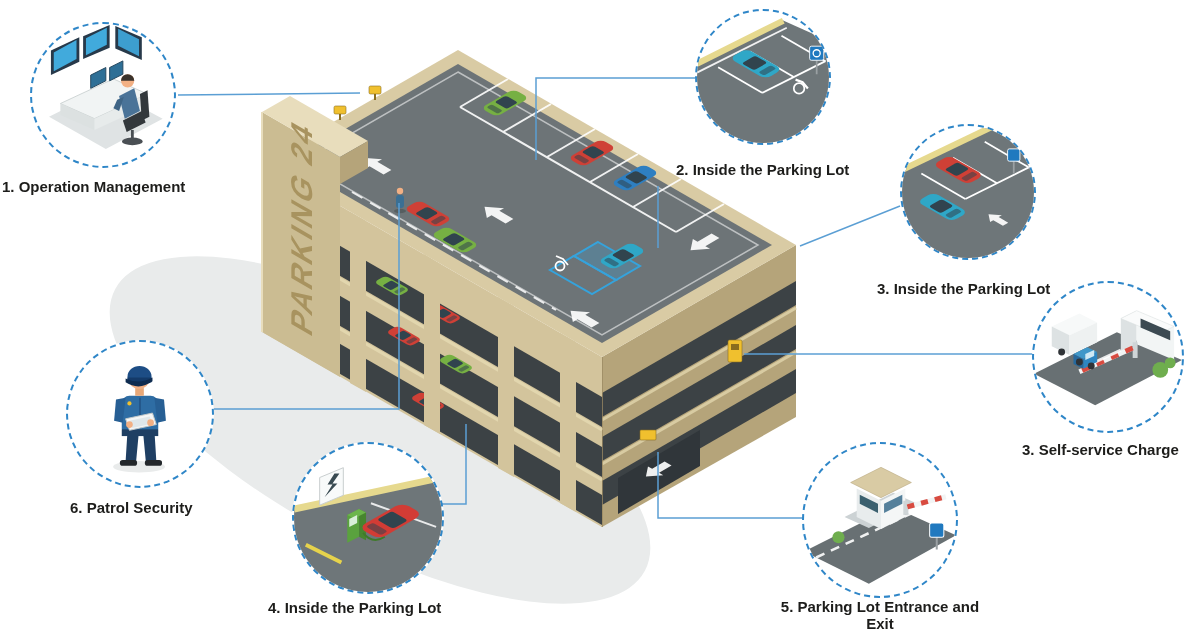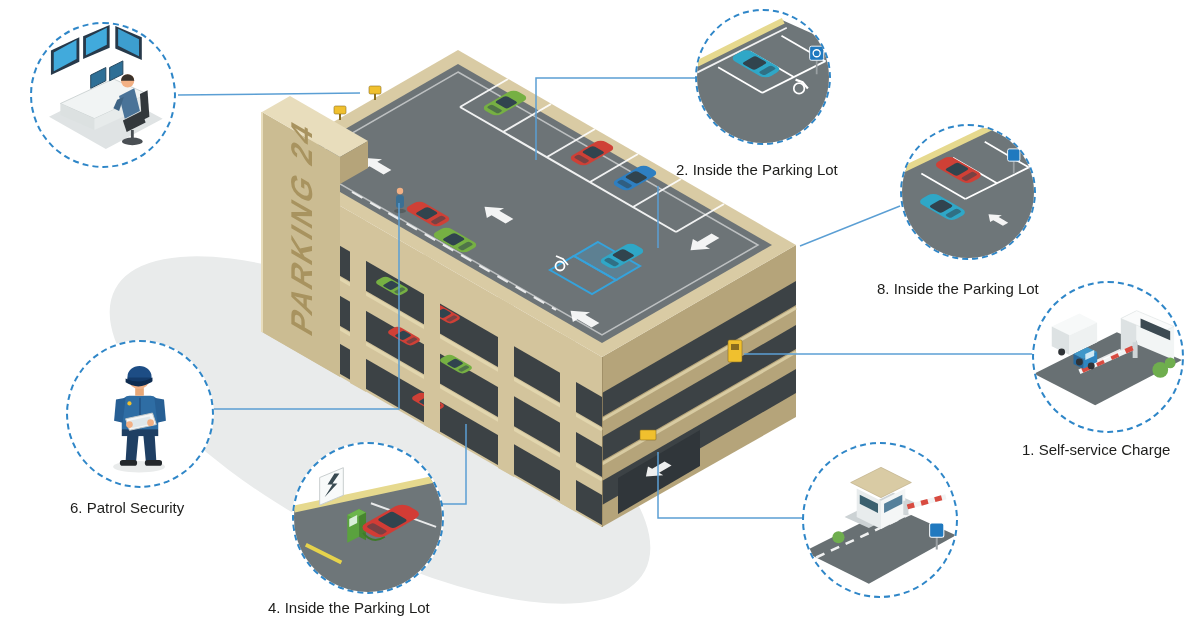--- a/index.html
+++ b/index.html
@@ -7,21 +7,21 @@
     position:relative;width:1200px;height:637px;background:#fff;overflow:hidden;
     font-family:"Liberation Sans",sans-serif;
   }
   .scene-svg{position:absolute;left:0;top:0;width:1200px;height:637px;}
   .callout{
     position:absolute;box-sizing:border-box;border:2px dashed var(--accent_blue,#3a8fcd);
     border-radius:50%;background:#fff;overflow:hidden;
   }
   .callout svg{position:absolute;left:0;top:0;width:100%;height:100%;}
   .label{
-    position:absolute;font-weight:normal;font-size:15px;line-height:17px;
+    position:absolute;font-weight:bold;font-size:15px;line-height:17px;
     color:var(--label_text,#1d1d1b);white-space:nowrap;
   }
   .label.center{white-space:normal;text-align:center;}
   .sign-text{font-weight:bold;letter-spacing:3px;}
 </style>
 </head>
 <body>
 
 <div class="canvas">
 
@@ -323,19 +323,21 @@
         <rect x="70" y="48" width="9" height="8" fill="#e8a878"></rect>
         <circle cx="74" cy="38" r="11" fill="#f2b084"></circle>
         <path d="M62,36 a12.5,11 0 0 1 25,0 l0,3 l-25,0 z" fill="#1d4d85"></path>
         <rect x="62" y="37" width="25" height="5" fill="#143a69"></rect>
         <path d="M60,42 q14,9 28,-1 l0,-4 q-14,8 -28,1 z" fill="#0f2c50"></path>
         <circle cx="64" cy="64" r="2.2" fill="#f0c02e"></circle>
       </g>
     </svg>
   </div>
 
+  <div class="label" style="left:2px;top:178px">1. Operation Management</div>
   <div class="label" style="left:676px;top:161px">2. Inside the Parking Lot</div>
-  <div class="label" style="left:877px;top:280px">8. Inside the Parking Lot</div>
-  <div class="label" style="left:1022px;top:441px">1. Self-service Charge</div>
+  <div class="label" style="left:877px;top:280px">3. Inside the Parking Lot</div>
+  <div class="label" style="left:1022px;top:441px">3. Self-service Charge</div>
+  <div class="label center" style="left:780px;top:598px;width:200px">5. Parking Lot Entrance and Exit</div>
   <div class="label" style="left:268px;top:599px">4. Inside the Parking Lot</div>
   <div class="label" style="left:70px;top:499px">6. Patrol Security</div>
 
 </div>
 
 </body></html>

